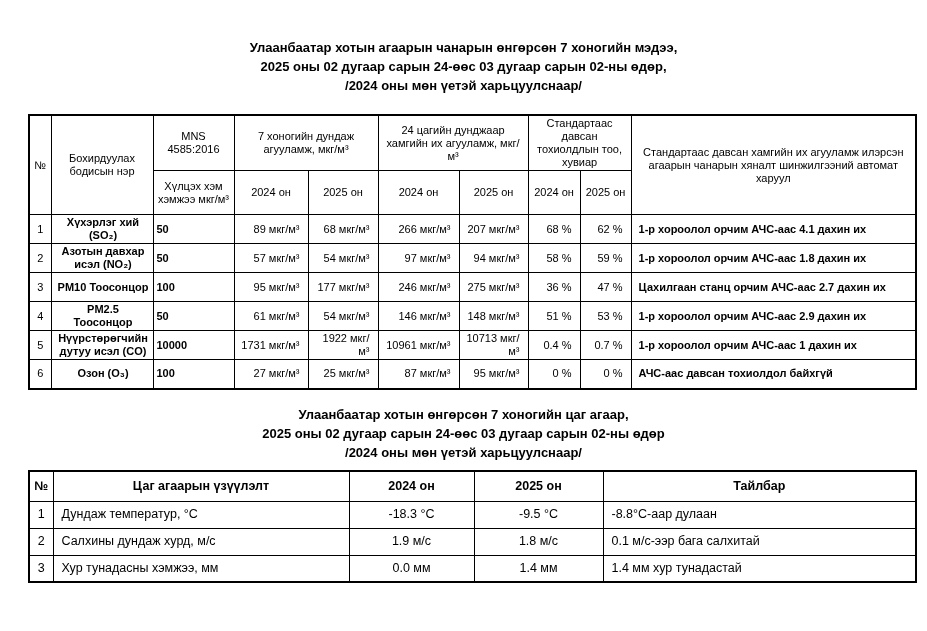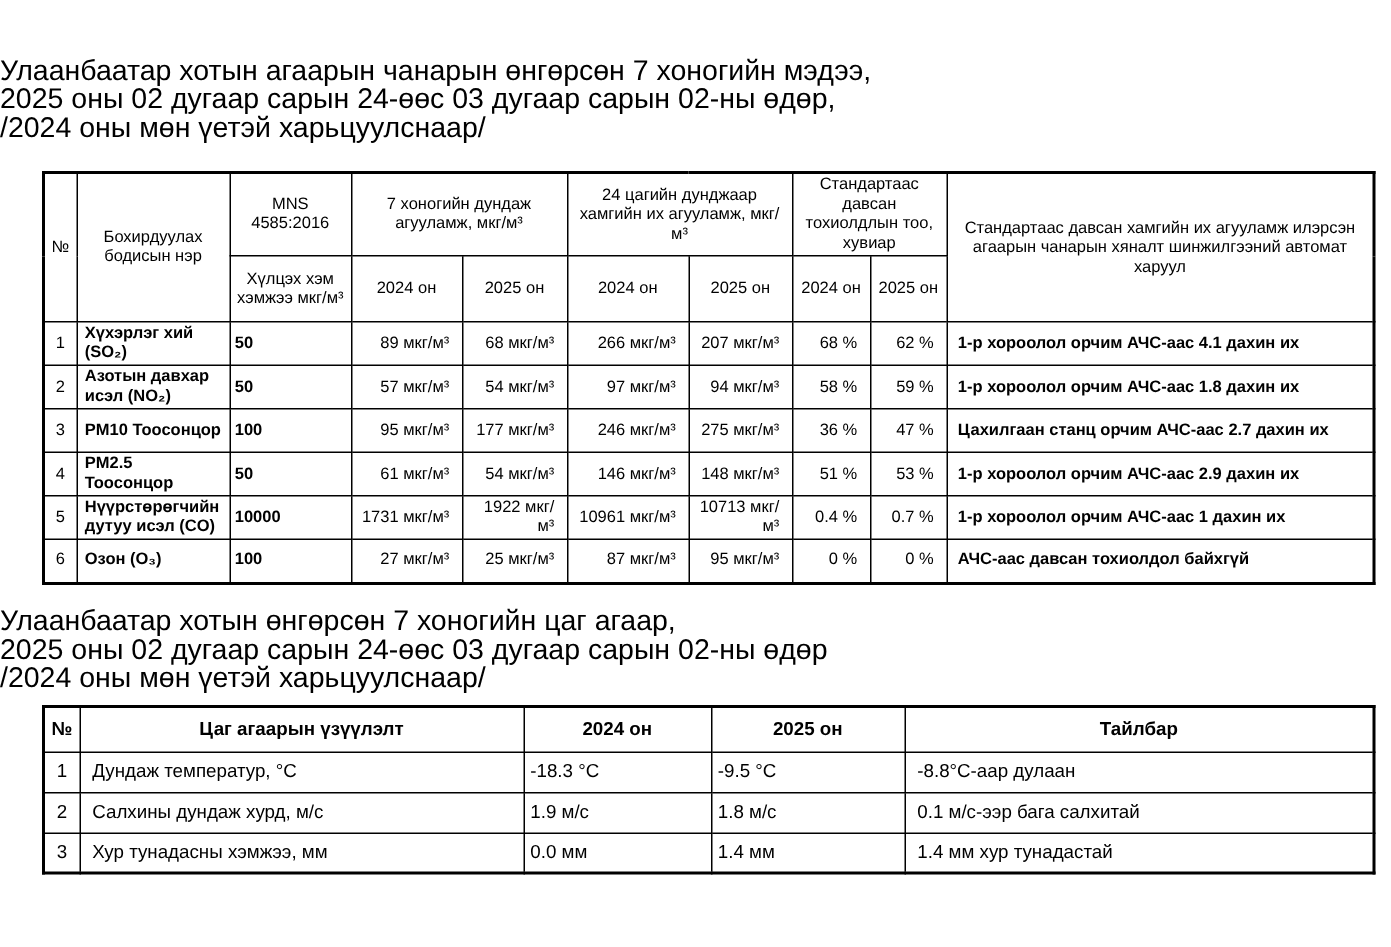--- a/index.html
+++ b/index.html
@@ -10,23 +10,24 @@
     font-family: "Liberation Sans", "DejaVu Sans", sans-serif;
   }
   .page {
     position: relative;
     width: 927px;
     height: 631px;
     background: #ffffff;
     overflow: hidden;
   }
   .title-block {
-    font-size: 19px;
+    text-align: center;
+    font-size: 13px;
     line-height: 19px;
-    font-weight: normal;
+    font-weight: bold;
   }
   .title-air { padding-top: 38px; }
   .title-weather { margin-top: 15px; }
 
   table {
     border-collapse: collapse;
     table-layout: fixed;
     margin-left: 28px;
     border: 2px solid #000;
   }
@@ -47,21 +48,21 @@
   .tbl-air thead th {
     font-weight: normal;
     text-align: center;
     padding: 1px 3px;
   }
   .tbl-air thead tr.hrow1 { height: 47px; }
   .tbl-air thead tr.hrow2 { height: 44px; }
   .tbl-air tbody tr { height: 29px; }
   .tbl-air td { padding: 1px 3px; }
   .cell-no { text-align: center; }
-  .cell-name { font-weight: bold; text-align: left; padding-left: 5px !important; }
+  .cell-name { font-weight: bold; text-align: center; padding-left: 5px !important; }
   .cell-limit { font-weight: bold; text-align: left; }
   .cell-num { text-align: right; padding-right: 8px !important; }
   .cell-station { text-align: left; padding-left: 7px !important; font-weight: bold; }
 
   
   .tbl-weather {
     width: 887px;
     margin-top: 8px;
     font-size: 12.5px;
     line-height: 15px;
@@ -69,21 +70,21 @@
   .tbl-weather thead th {
     font-weight: bold;
     text-align: center;
     padding: 2px 4px;
     height: 25px;
   }
   .tbl-weather tbody tr { height: 27px; }
   .tbl-weather td { padding: 2px 4px; }
   .w-no { text-align: center; }
   .w-left { text-align: left; padding-left: 8px !important; }
-  .w-center { text-align: left; }
+  .w-center { text-align: center; }
 </style>
 </head>
 <body>
 
 <div class="page">
 
   <div class="title-block title-air">
     <div>Улаанбаатар хотын агаарын чанарын өнгөрсөн 7 хоногийн мэдээ,</div>
     <div>2025 оны 02 дугаар сарын 24-өөс 03 дугаар сарын 02-ны өдөр,</div>
     <div>/2024 оны мөн үетэй харьцуулснаар/</div>

